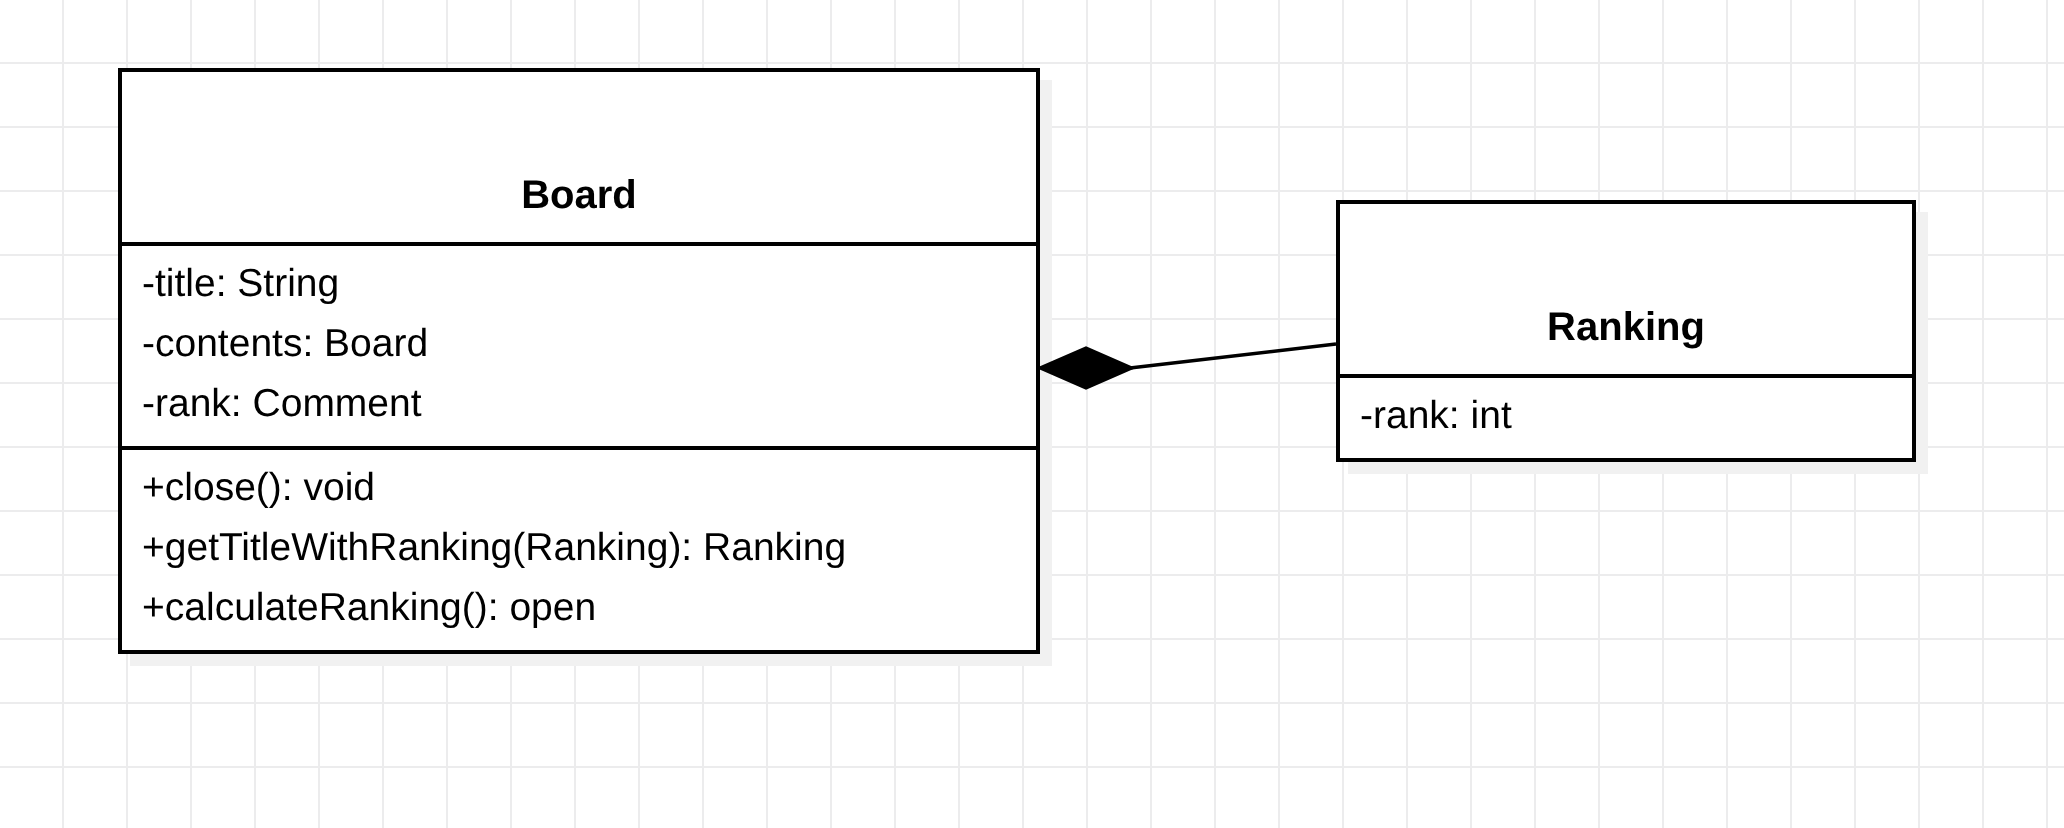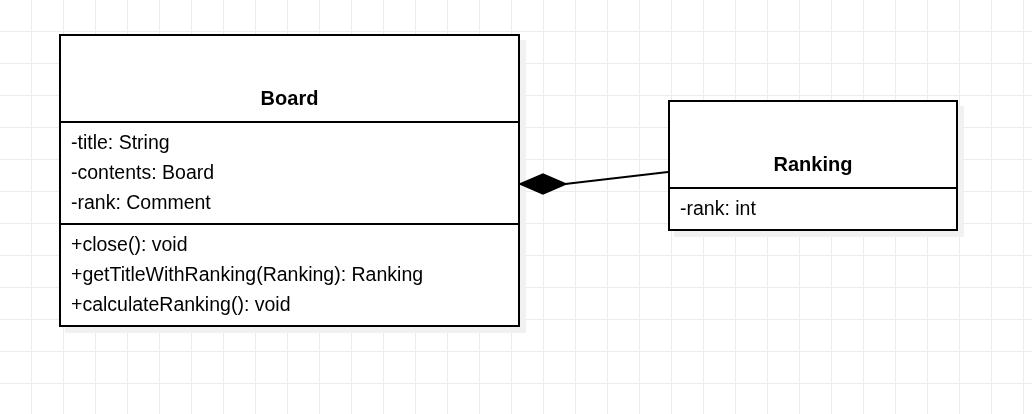--- a/index.html
+++ b/index.html
@@ -98,21 +98,21 @@
 
     <div class="uml-compartment">
       <div class="uml-member">-title: String</div>
       <div class="uml-member">-contents: Board</div>
       <div class="uml-member">-rank: Comment</div>
     </div>
 
     <div class="uml-compartment">
       <div class="uml-member">+close(): void</div>
       <div class="uml-member">+getTitleWithRanking(Ranking): Ranking</div>
-      <div class="uml-member">+calculateRanking(): void</div>
+      <div class="uml-member">+calculateRanking(): open</div>
     </div>
 
   </div>
 
   <div class="uml-class" id="ranking-class">
 
     <div class="uml-compartment uml-title">Ranking</div>
 
     <div class="uml-compartment">
       <div class="uml-member">-rank: int</div>

